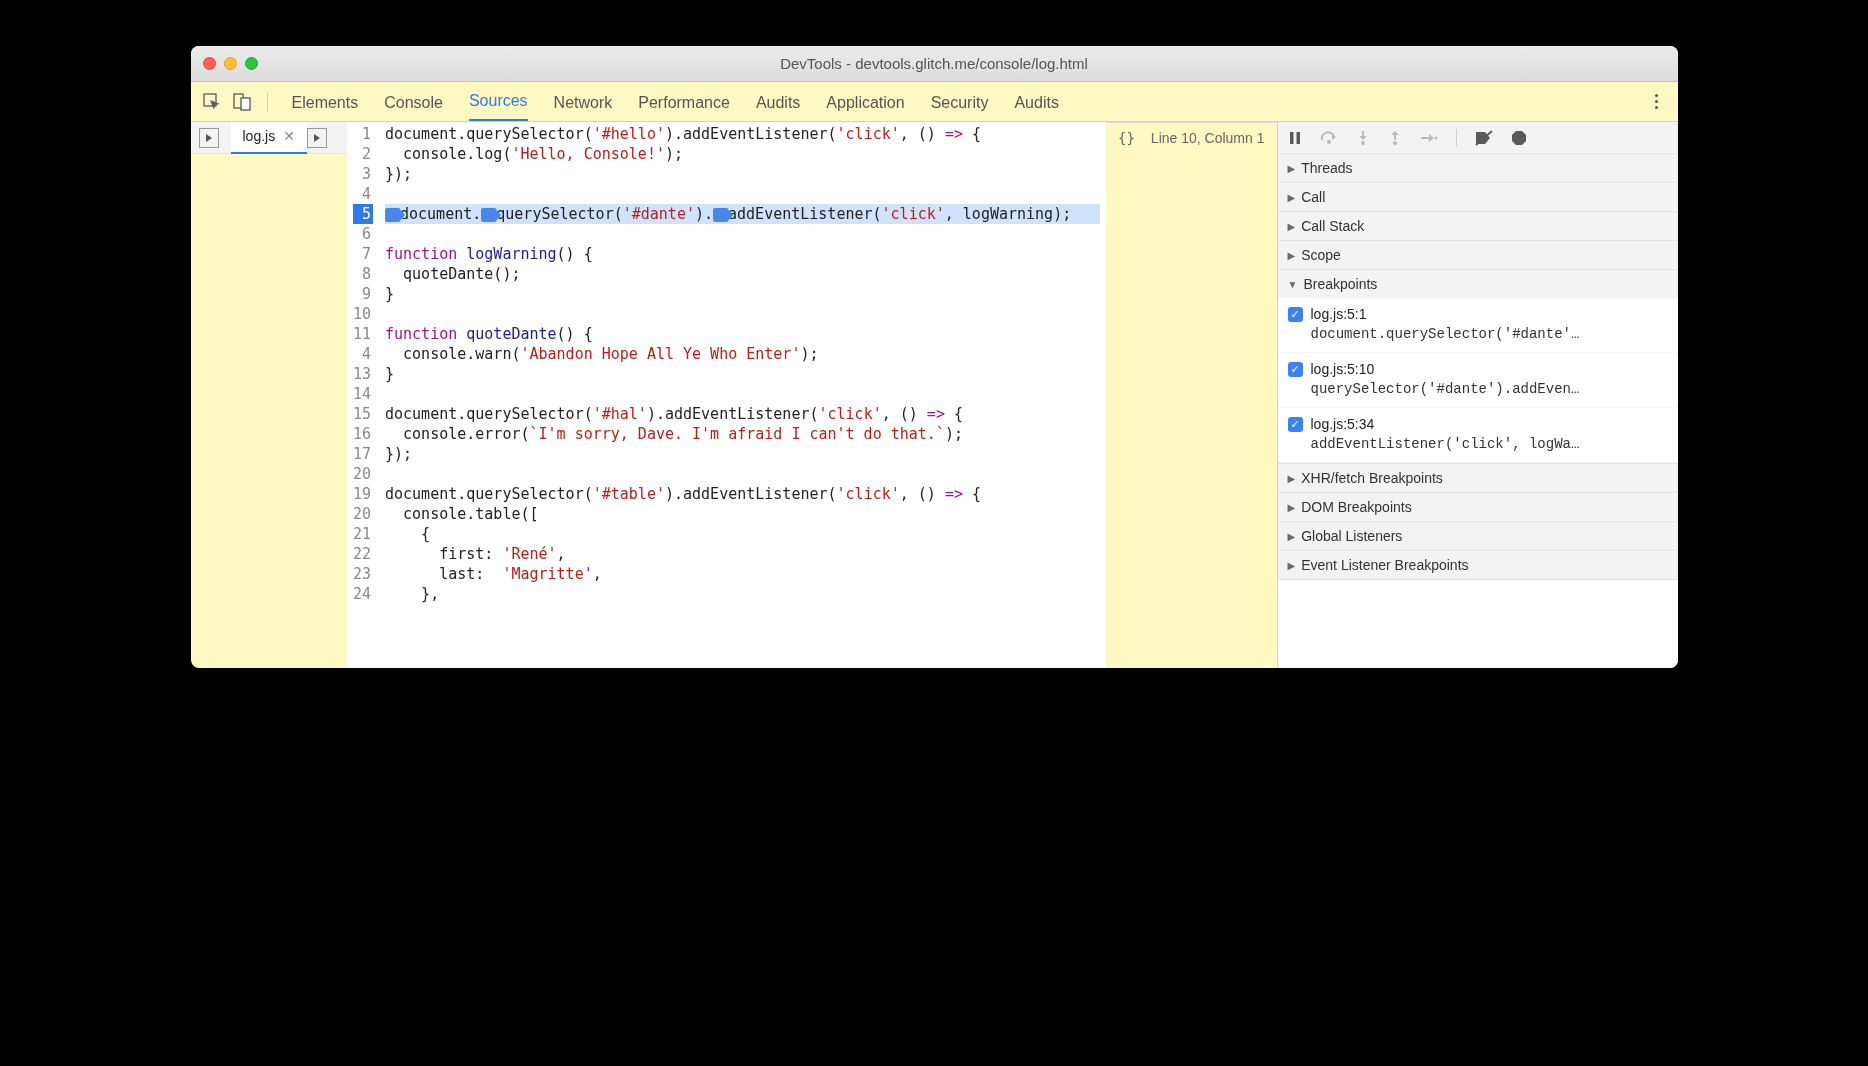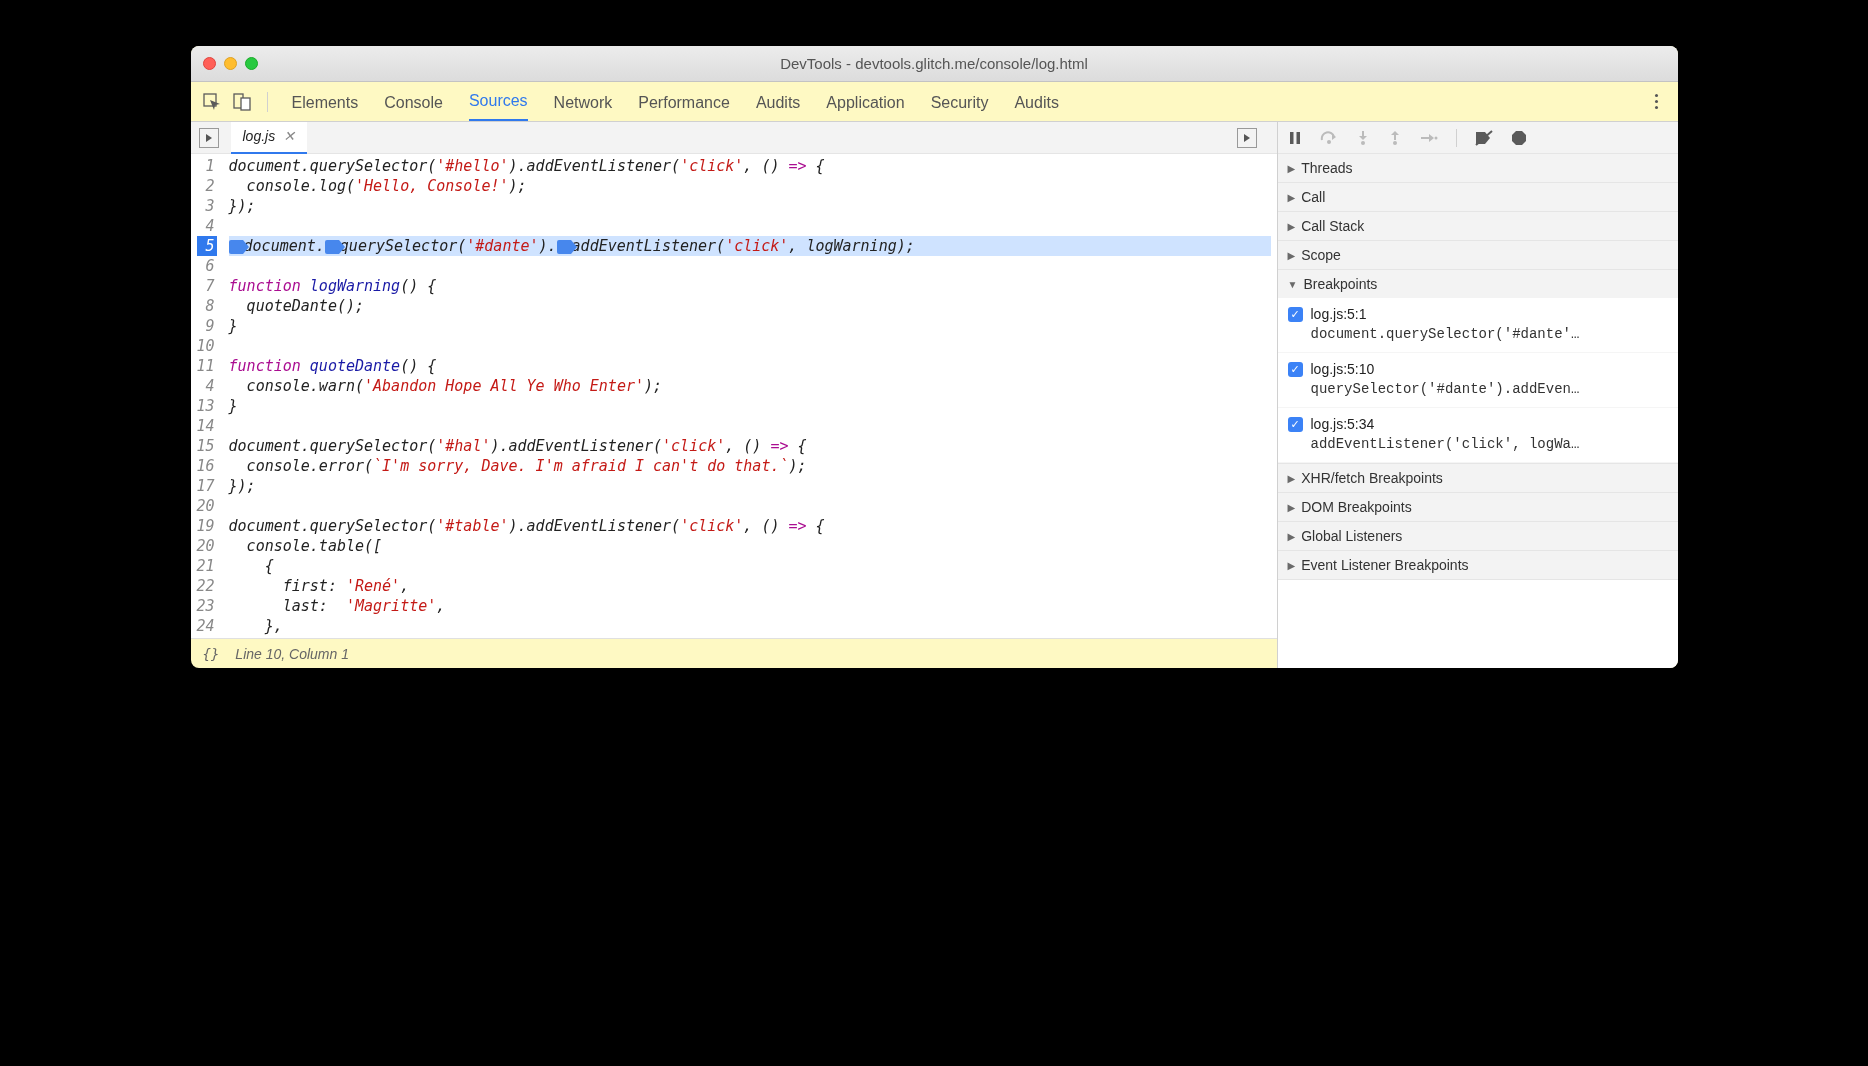--- a/index.html
+++ b/index.html
@@ -45,21 +45,21 @@
   }
   .toolbar .icn { width:22px; height:22px; display:flex; align-items:center; justify-content:center; color:#5a5a5a; cursor:pointer; }
   .toolbar .sep { width:1px; height:20px; background:#d0d0d0; margin:0 6px; }
   .tabs { display:flex; align-items:flex-end; gap:26px; margin-left:10px; }
   .tab { font-size:16px; color:#555; cursor:pointer; padding:9px 0; }
   .tab.active { color:#3079ed; border-bottom:2px solid #3079ed; }
   .spacer { flex:1; }
   .kebab { width:22px; display:flex; flex-direction:column; gap:3px; align-items:center; cursor:pointer;}
   .kebab span{width:3px;height:3px;border-radius:50%;background:#555;}
   .content { display:flex; height:546px; }
-  .left { flex:1; display:flex; flex-direction:column; border-right:1px solid #d0d0d0;font-style:italic;}
+  .left { flex:1; display:flex; flex-direction:row; border-right:1px solid #d0d0d0;}
   .filebar { height:32px; border-bottom:1px solid #e5e5e5; background:#f3f3f3; display:flex; align-items:center; padding:0 8px; }
   .filebar .play { width:20px; height:20px; border:1px solid #999; display:flex; align-items:center; justify-content:center; font-size:10px; color:#555; cursor:pointer; margin-right:12px;}
   .file-tab { display:flex; align-items:center; gap:8px; background:#fff; padding:5px 12px 6px; border-bottom:2px solid #3079ed; height:32px; cursor:pointer;}
   .file-tab .name{font-size:14px;color:#222;}
   .file-tab .x{color:#888;font-size:14px;cursor:pointer;}
   .code { flex:1; display:flex; font-family: Menlo, Consolas, monospace; font-size:15px; line-height:20px; overflow:hidden; background:#fff;}
   .gutter { background:#fff; text-align:right; color:#888; padding:2px 6px 2px 6px; user-select:none;}
   .gutter .ln{height:20px;padding-right:2px;}
   .gutter .ln.bp{background:#3079ed;color:#fff;}
   .src { flex:1; padding:2px 6px; white-space:pre; color:#222;}

